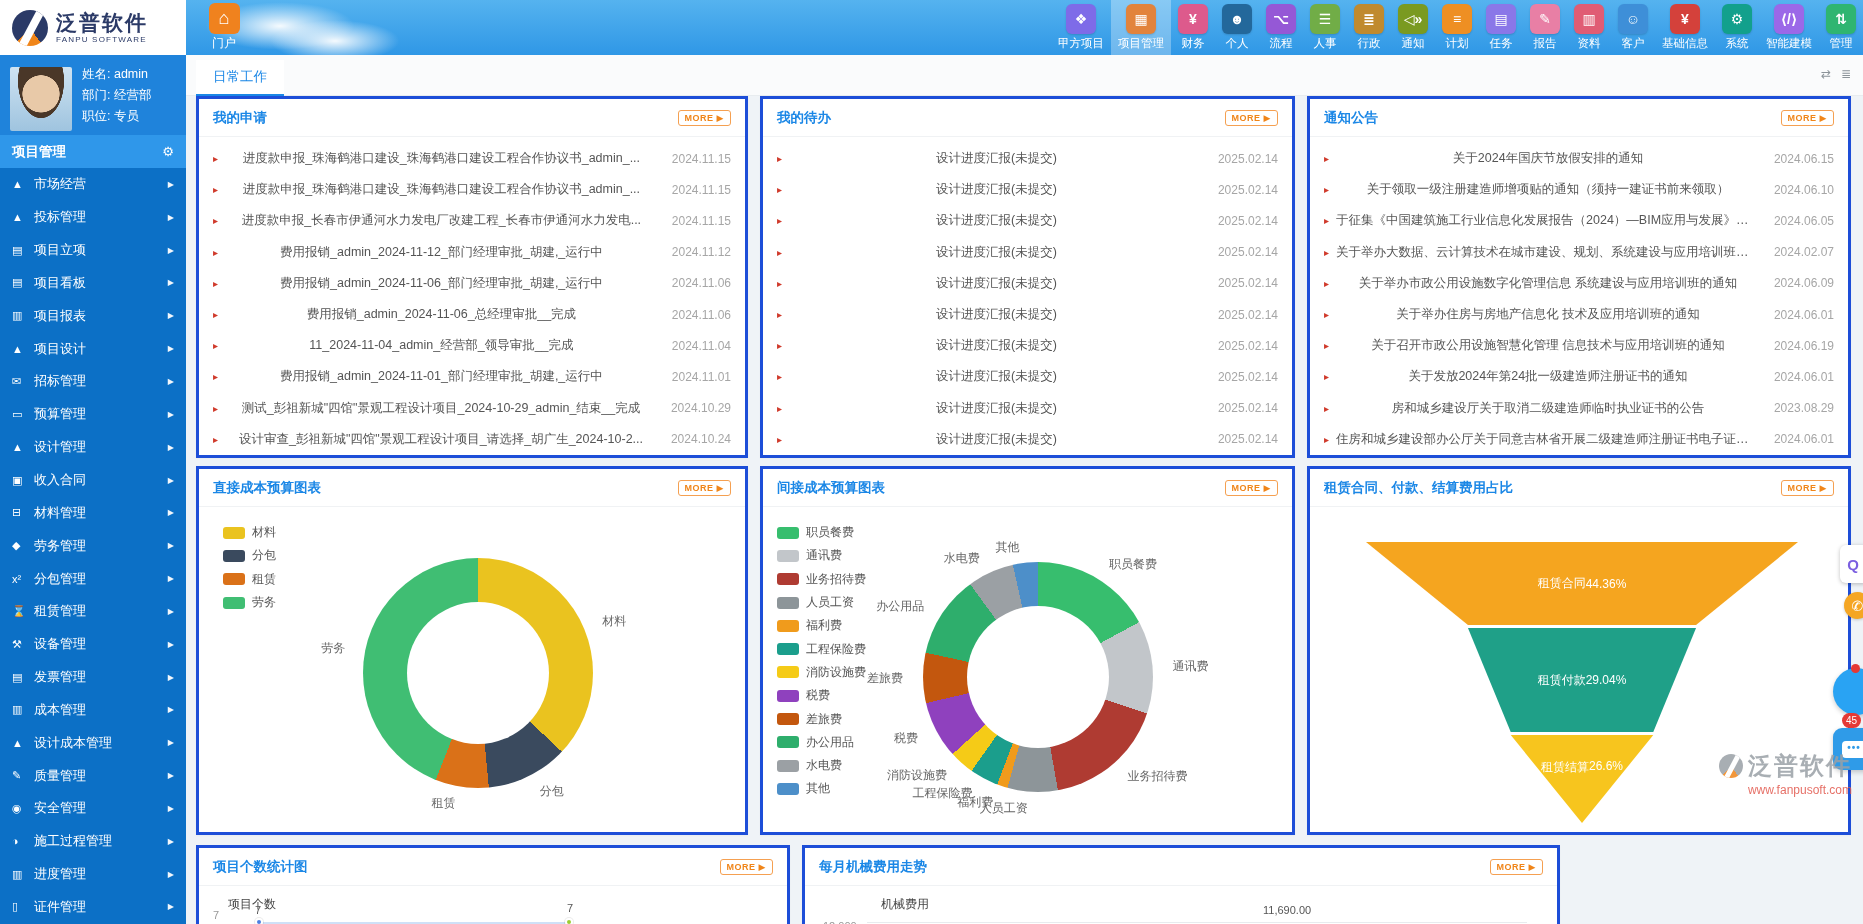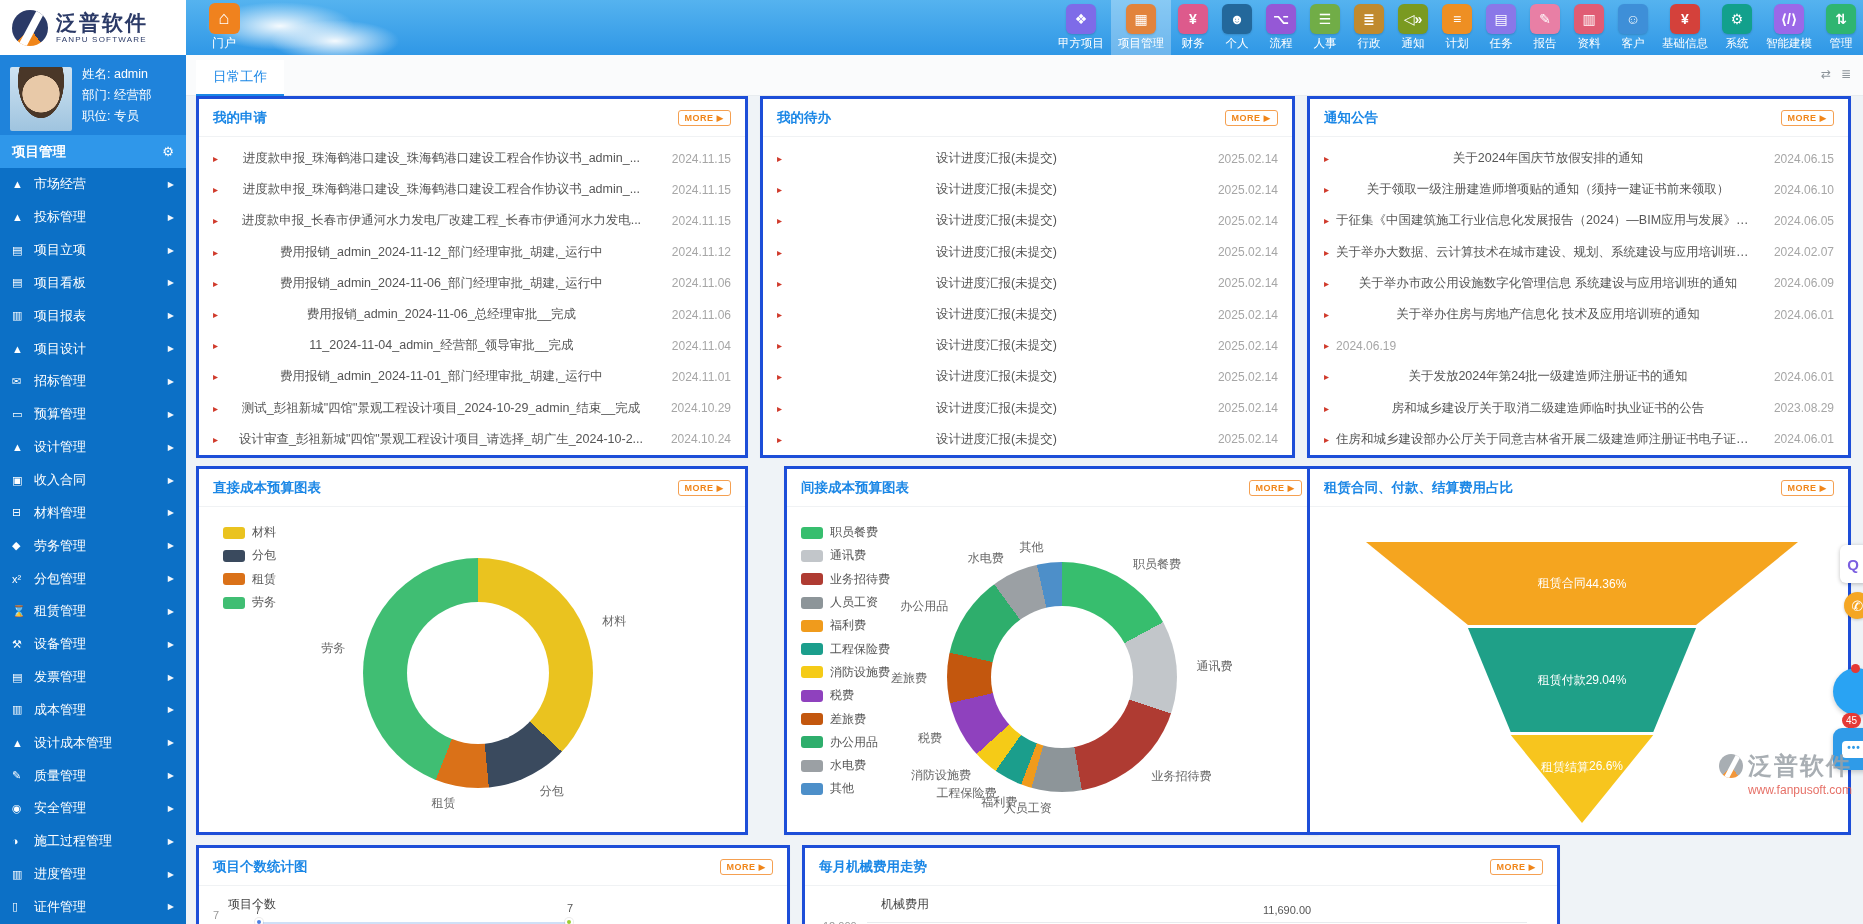--- a/index.html
+++ b/index.html
@@ -78,21 +78,21 @@
   .p-notice { left:1121px; top:41px; width:544px; height:362px; }
   .plist { padding:6px 14px 0 14px; }
   .lrow { height:31.2px; display:flex; align-items:center; font-size:12.5px; color:#555;
     cursor:pointer; }
   .bullet { color:#D03A2B; font-size:10px; margin-right:7px; }
   .ltext { flex:1; overflow:hidden; text-overflow:ellipsis; white-space:nowrap; padding-right:14px; }
   .ldate { color:#A6A6A6; font-size:12px; }
 
   
   .p-direct { left:10px; top:411px; width:552px; height:369px; }
-  .p-indirect { left:598px; top:411px; width:535px; height:369px; }
+  .p-indirect { left:574px; top:411px; width:535px; height:369px; }
   .p-funnel { left:1121px; top:411px; width:544px; height:369px; }
 
   .legend { position:absolute; }
   .lg-direct { left:24px; top:52px; }
   .lg-indirect { left:14px; top:52px; }
   .lg-item { display:flex; align-items:center; height:23.3px; gap:7px; font-size:12px; color:#555;
     cursor:pointer; white-space:nowrap; }
   .swatch { width:22px; height:12px; border-radius:3px; }
 
   .donut { position:absolute; border-radius:50%; }
@@ -573,20 +573,21 @@
           <span class="ltext">关于举办市政公用设施数字化管理信息 系统建设与应用培训班的通知</span>
           <span class="ldate">2024.06.09</span>
         </div>
           <div class="lrow">
           <span class="bullet">▸</span>
           <span class="ltext">关于举办住房与房地产信息化 技术及应用培训班的通知</span>
           <span class="ldate">2024.06.01</span>
         </div>
           <div class="lrow">
           <span class="bullet">▸</span>
+          <span class="ltext">关于召开市政公用设施智慧化管理 信息技术与应用培训班的通知</span>
           <span class="ldate">2024.06.19</span>
         </div>
           <div class="lrow">
           <span class="bullet">▸</span>
           <span class="ltext">关于发放2024年第24批一级建造师注册证书的通知</span>
           <span class="ldate">2024.06.01</span>
         </div>
           <div class="lrow">
           <span class="bullet">▸</span>
           <span class="ltext">房和城乡建设厅关于取消二级建造师临时执业证书的公告</span>

